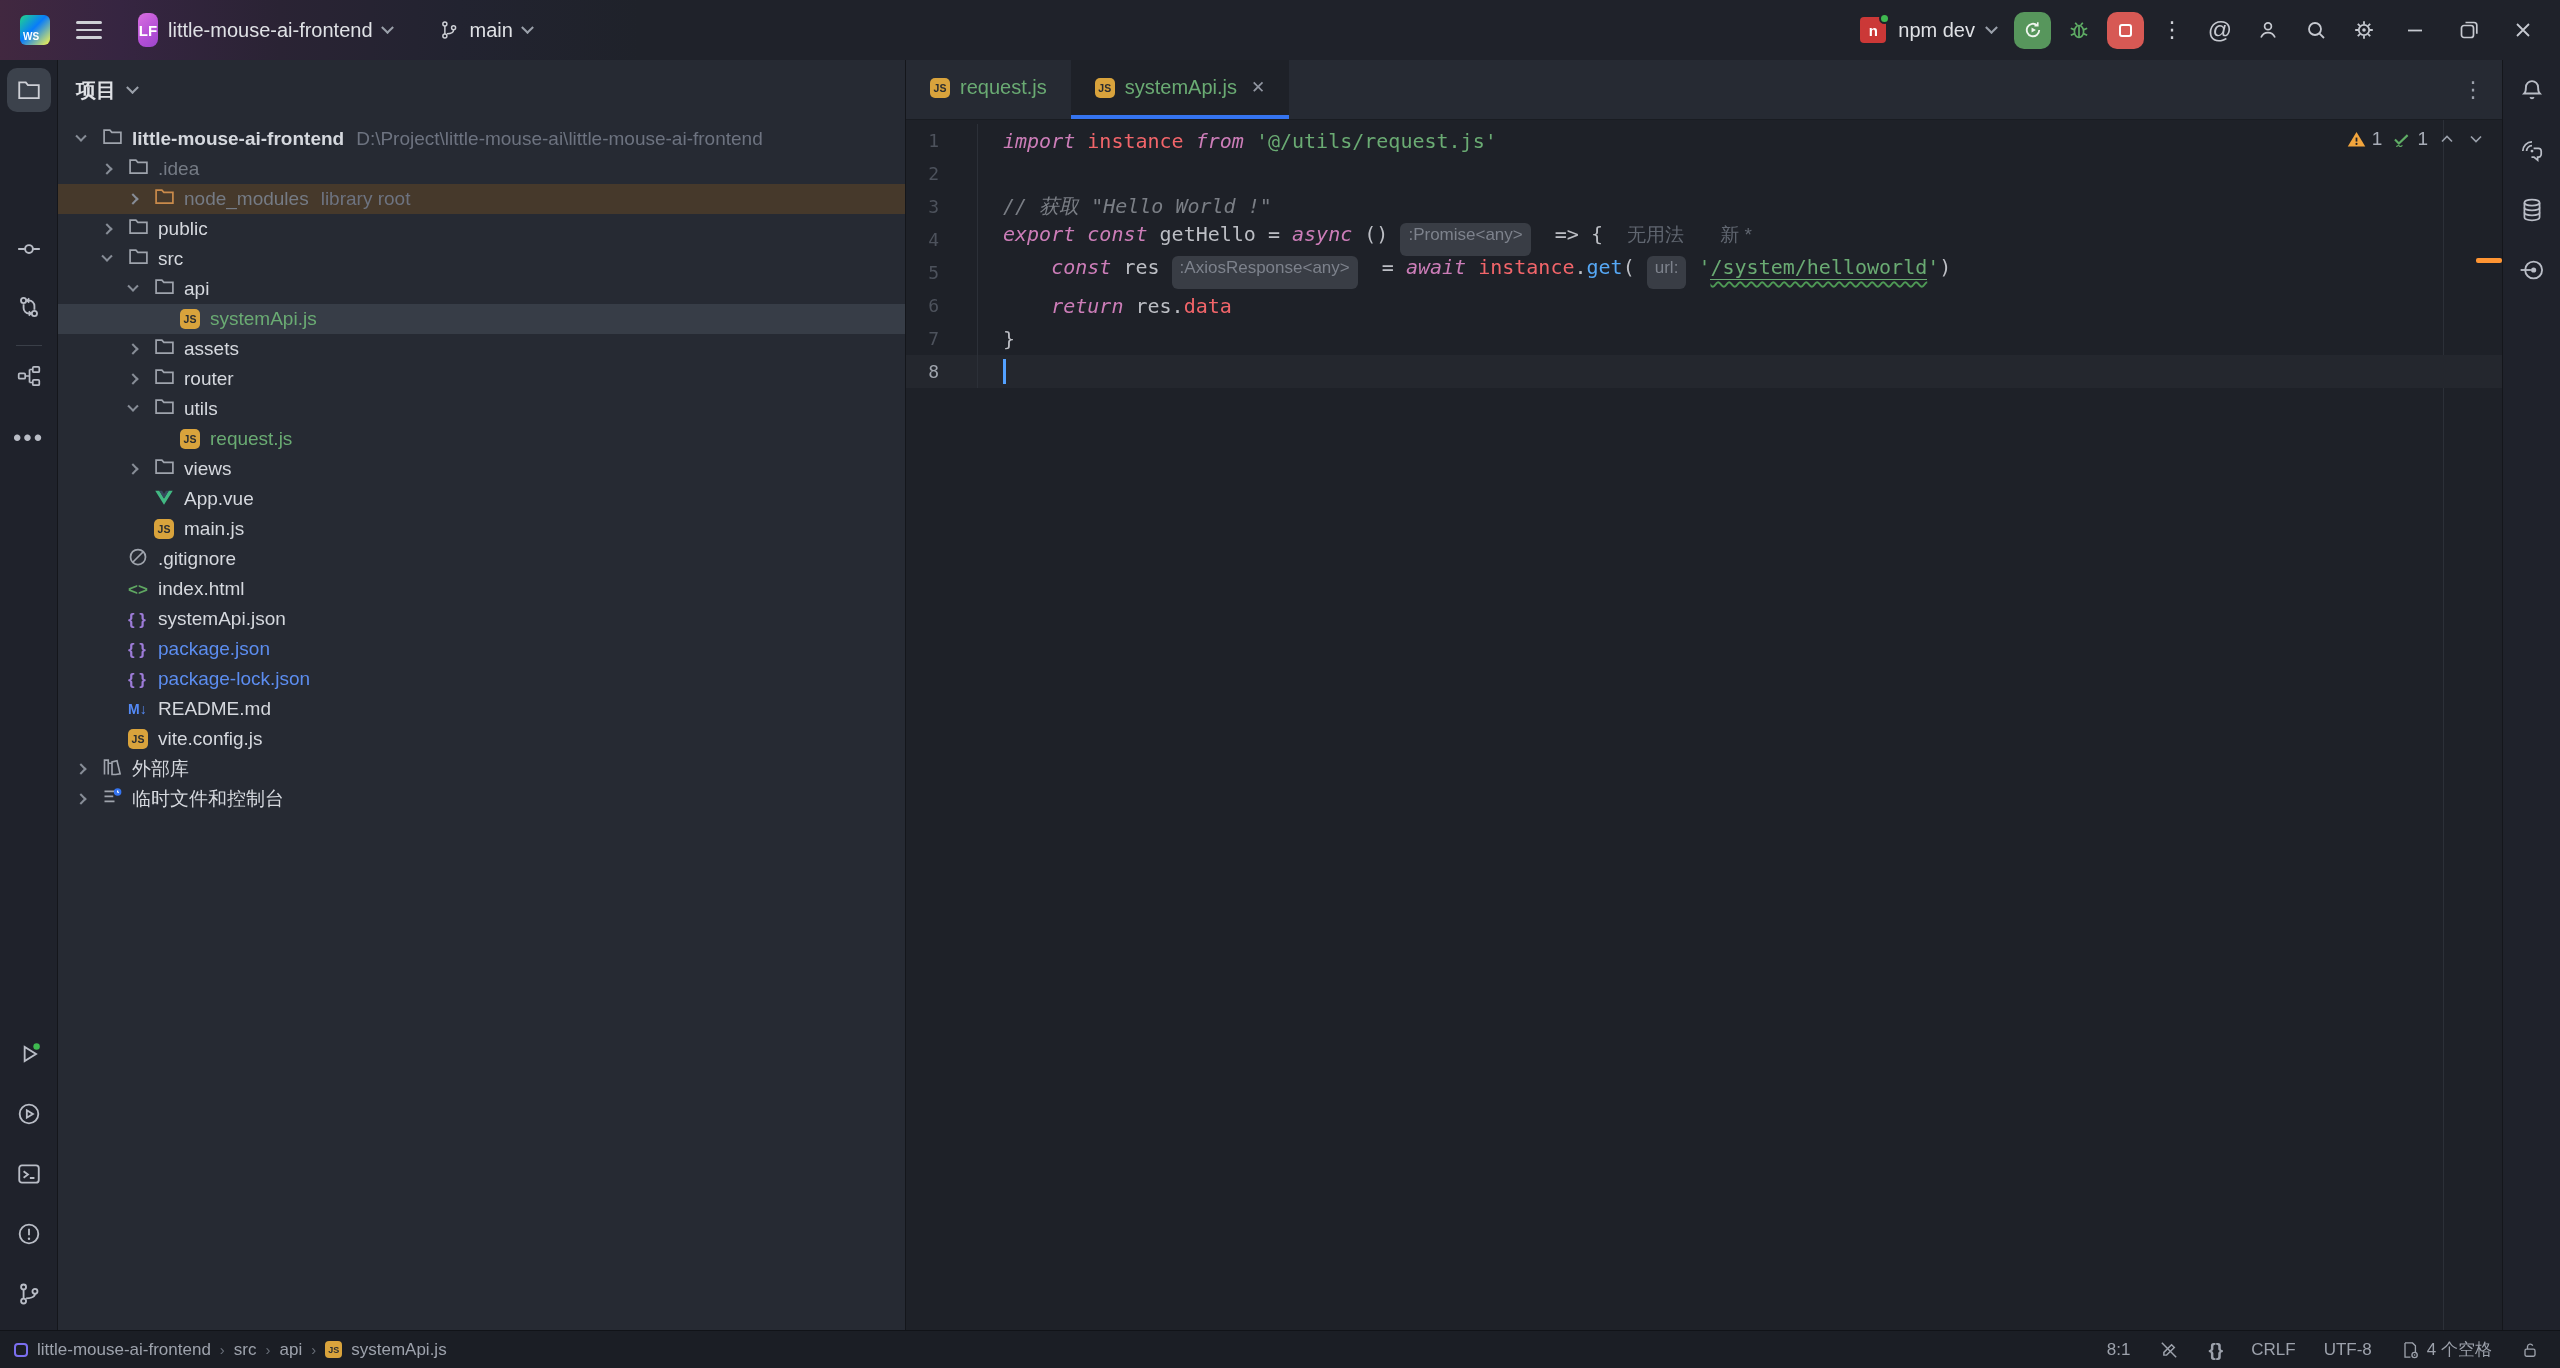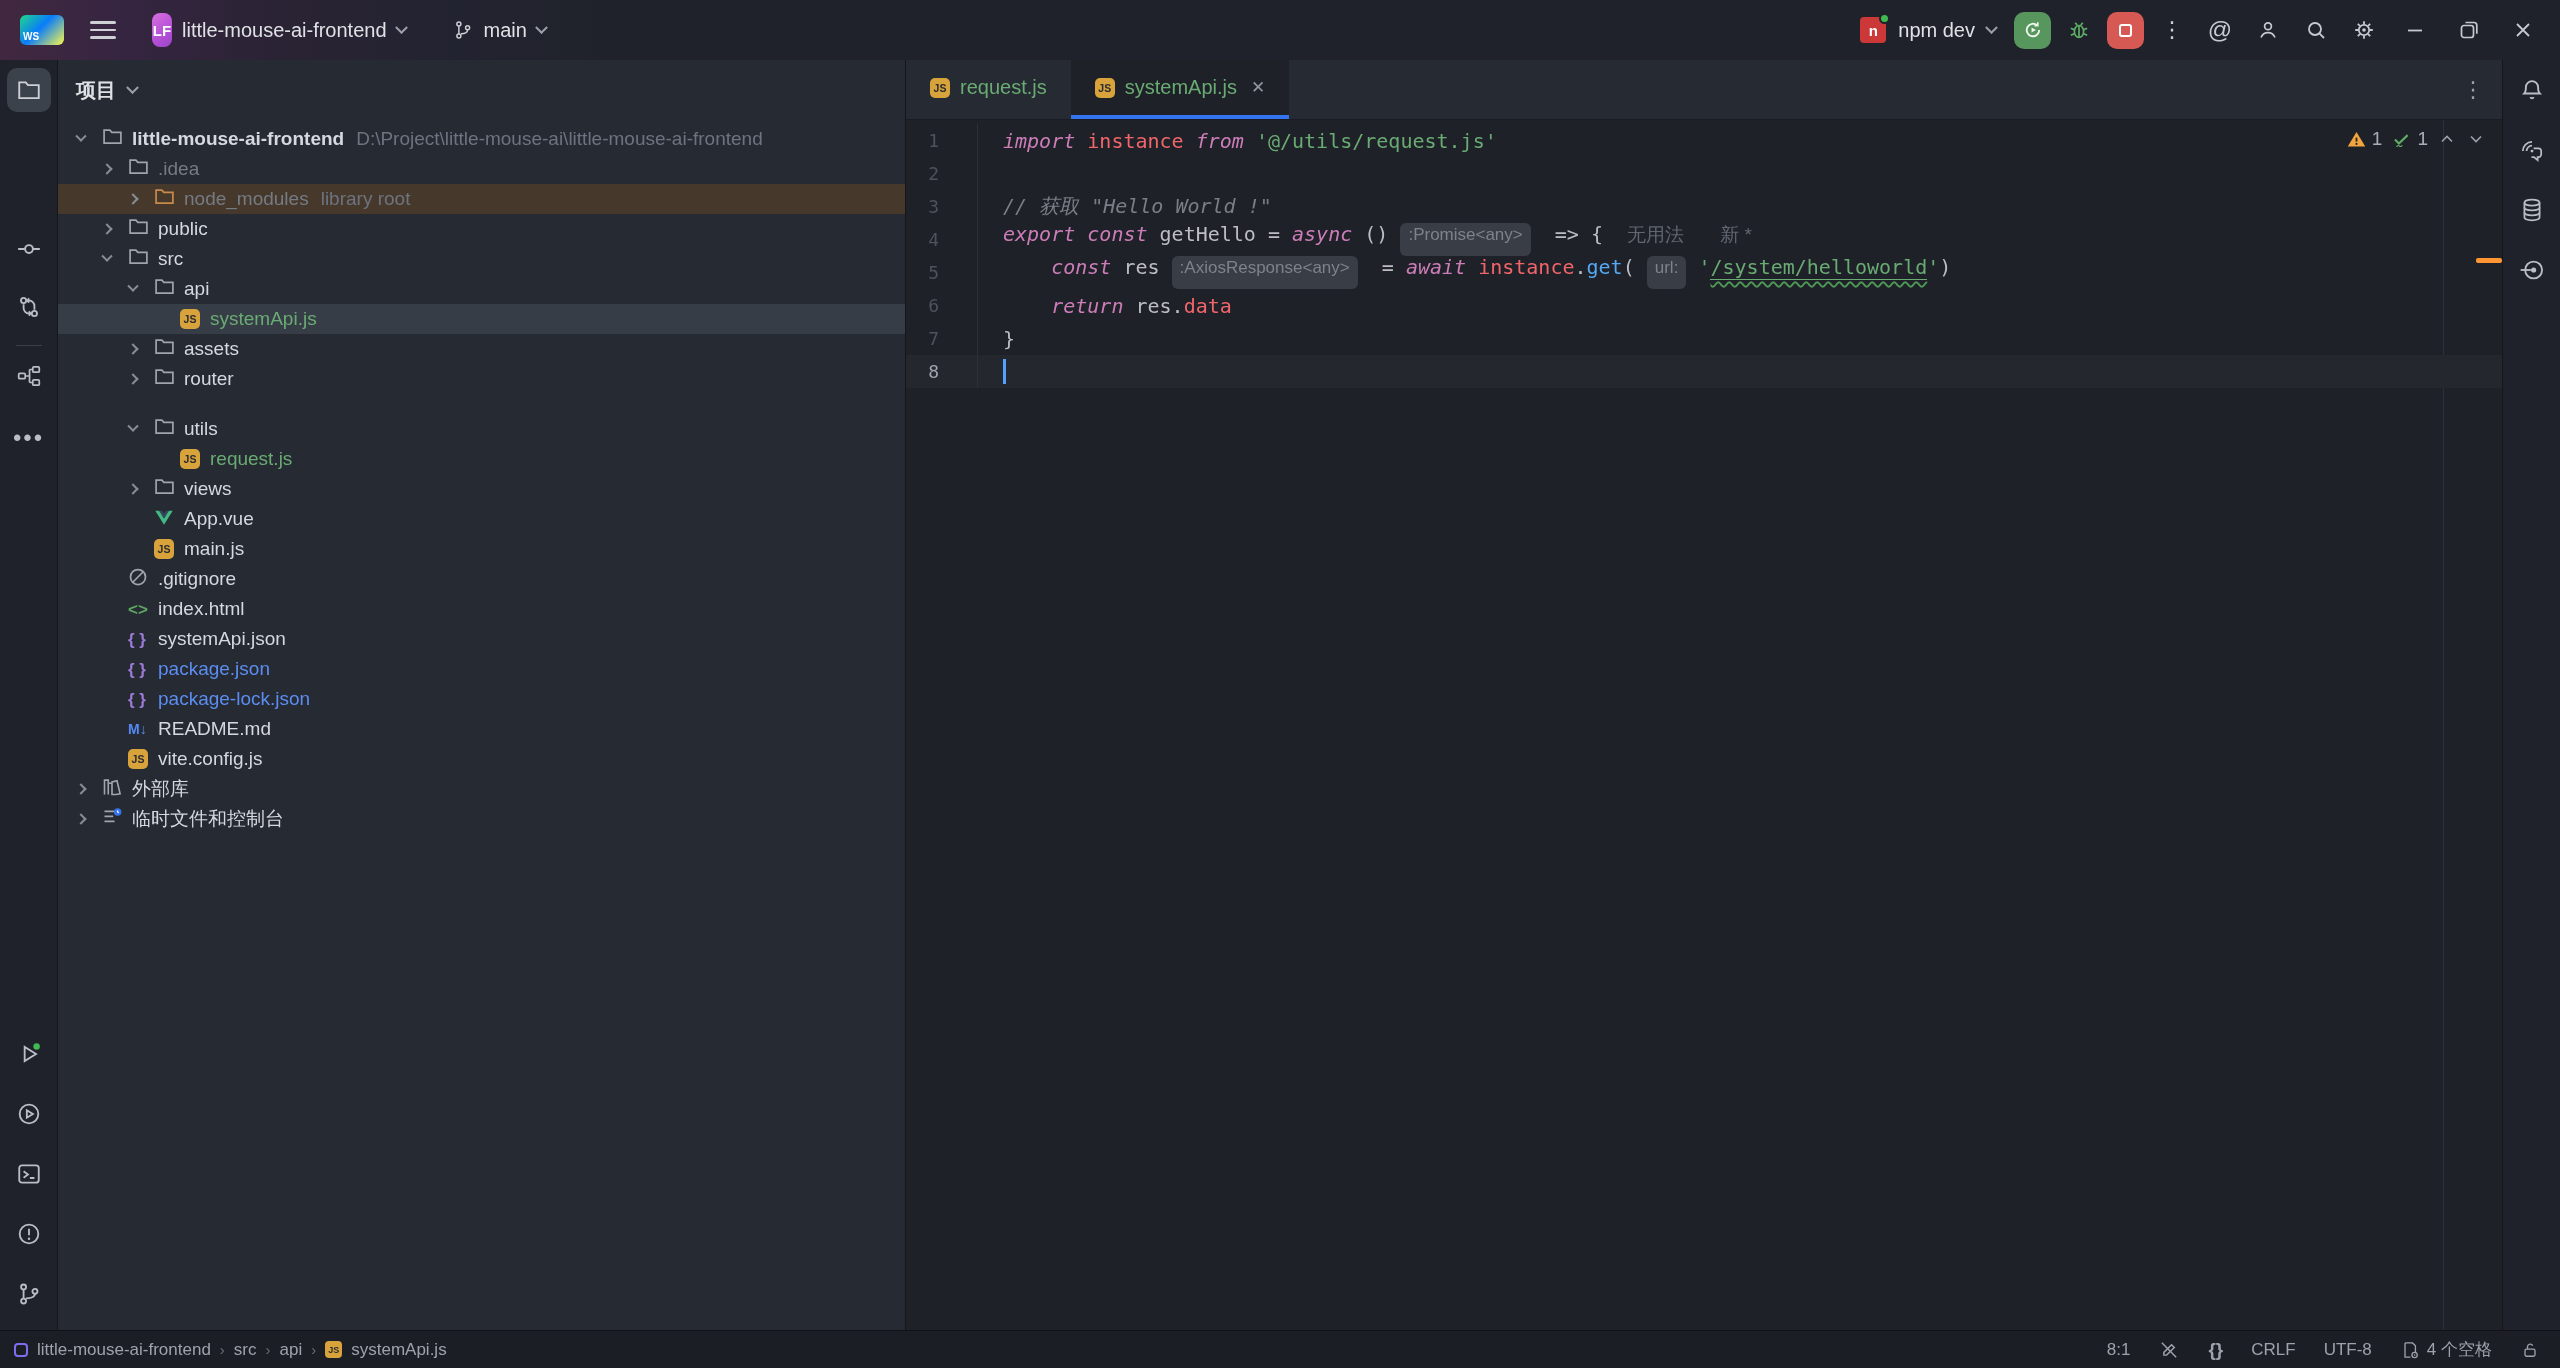--- a/index.html
+++ b/index.html
@@ -11,21 +11,21 @@
   }
   #app { position: relative; width: 2560px; height: 1368px; }
 
   
   .titlebar {
     position: absolute; left:0; top:0; width:2560px; height:60px;
     background: linear-gradient(90deg, #412840 0px, #362541 120px, #2a2334 280px, #222330 460px, #1f222a 640px, #1f222a 100%);
     display:flex; align-items:center;
   }
   .tb-left { display:flex; align-items:center; gap:26px; padding-left:20px; }
-  .ws-logo { width:44px; height:30px; border-radius:6px;
+  .ws-logo { width:30px; height:30px; border-radius:6px;
     background: linear-gradient(135deg,#21d789 0%,#087cfa 45%,#fcf84a 100%);
     display:flex; align-items:flex-end; }
   .ws-logo span { font-size:10px; font-weight:bold; color:#fff; padding:0 0 3px 3px; letter-spacing:0; }
   .hamburger { width:26px; display:flex; flex-direction:column; gap:5px; cursor:pointer; }
   .hamburger i { display:block; height:2.4px; background:#ced0d6; border-radius:2px; }
   .widget { display:flex; align-items:center; gap:10px; padding:6px 10px; border-radius:8px; cursor:pointer; }
   .proj-chip { width:20px; height:34px; border-radius:8px;
     background: linear-gradient(140deg,#d96fe0 0%,#b44fd6 60%,#9c46cc 100%);
     display:flex; align-items:center; justify-content:center;
     font-size:15px; font-weight:bold; color:#fff; }
@@ -391,21 +391,21 @@
             <span class="t-chev">
               <span class="chev right"></span>
             </span>
             <span class="t-icon">
               <span><svg width="21" height="21" viewBox="0 0 16 16" fill="none" stroke="#9fa4ad" stroke-width="1.3">
                   <path d="M1.6 13V3.2h4.4l1.5 1.7h6.9V13z"></path>
                 </svg></span>
             </span>
             <span class="t-name">router</span>
           </div>
-          <div class="tree-row" style="padding-left: 71px; margin-top: 20px;">
+          <div class="tree-row" style="padding-left: 71px;">
             <span class="t-chev">
               <span class="chev down"></span>
             </span>
             <span class="t-icon">
               <span><svg width="21" height="21" viewBox="0 0 16 16" fill="none" stroke="#9fa4ad" stroke-width="1.3">
                   <path d="M1.6 13V3.2h4.4l1.5 1.7h6.9V13z"></path>
                 </svg></span>
             </span>
             <span class="t-name">utils</span>
           </div>

